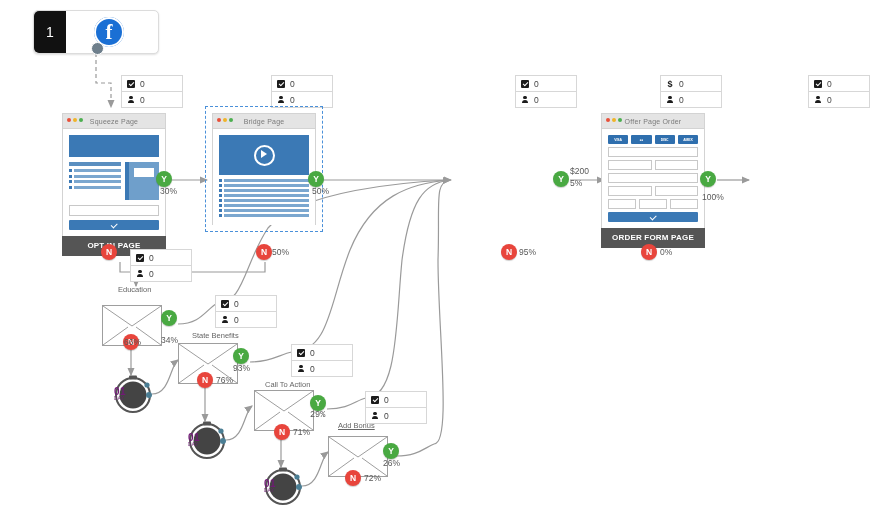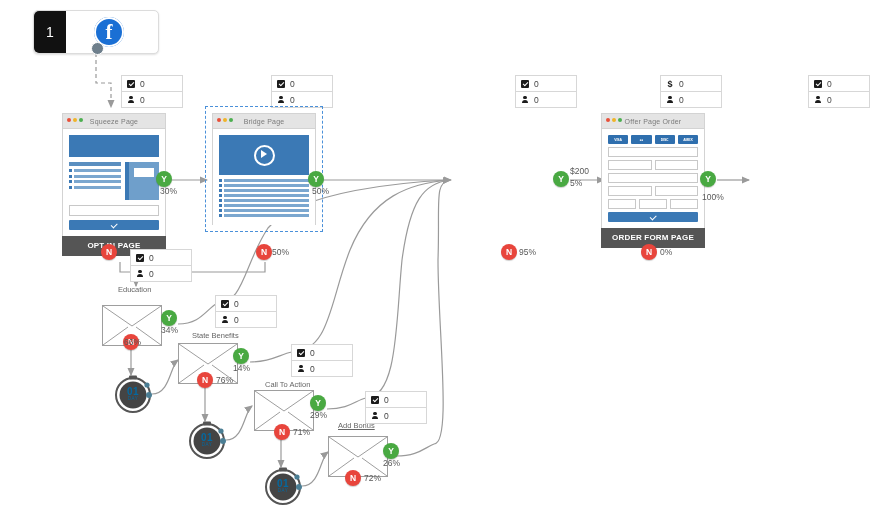--- a/index.html
+++ b/index.html
@@ -120,21 +120,21 @@
   .pct.price{color:#585858;}
 
   
   .email{
     position:absolute;width:58px;height:39px;background:#fff;border:1px solid #9e9e9e;
   }
   .email svg{position:absolute;left:0;top:0;}
 
   
   .timer{position:absolute;width:38px;height:38px;}
-  .timerlabel{position:absolute;left:0;top:0;width:38px;height:38px;display:flex;flex-direction:column;align-items:center;justify-content:center;color:#0369a1;}
+  .timerlabel{position:absolute;left:0;top:0;width:38px;height:38px;display:flex;flex-direction:column;align-items:flex-start;justify-content:center;color:#701a75;}
   .timerlabel .n{font-size:10px;font-weight:bold;line-height:9px;letter-spacing:.5px;}
   .timerlabel .d{font-size:4.5px;letter-spacing:.6px;line-height:6px;}
 
   
   .cap{position:absolute;font-size:7.5px;color:#666;white-space:nowrap;}
 </style>
 </head>
 <body>
 
 <div id="canvas">
@@ -454,47 +454,47 @@
 
   <div class="email" style="left:102px;top:305px;">
     <svg width="58" height="39">
       <line x1="0" y1="0" x2="29" y2="20" stroke="#9e9e9e" stroke-width="1"></line>
       <line x1="58" y1="0" x2="29" y2="20" stroke="#9e9e9e" stroke-width="1"></line>
       <line x1="0" y1="39" x2="25" y2="21" stroke="#9e9e9e" stroke-width="1"></line>
       <line x1="58" y1="39" x2="33" y2="21" stroke="#9e9e9e" stroke-width="1"></line>
     </svg>
   </div>
   <div class="badge y" style="left:161px;top:310px;">Y</div>
-  <div class="pct" style="left:161px;top:325px;">34%</div>
+  <div class="pct" style="left:161px;top:335px;">34%</div>
   <div class="badge n" style="left:123px;top:334px;">N</div>
   <div class="pct" style="left:124px;top:337px;">66%</div>
 
   <div class="email" style="left:178px;top:343px;">
     <svg width="58" height="39">
       <line x1="0" y1="0" x2="29" y2="20" stroke="#9e9e9e" stroke-width="1"></line>
       <line x1="58" y1="0" x2="29" y2="20" stroke="#9e9e9e" stroke-width="1"></line>
       <line x1="0" y1="39" x2="25" y2="21" stroke="#9e9e9e" stroke-width="1"></line>
       <line x1="58" y1="39" x2="33" y2="21" stroke="#9e9e9e" stroke-width="1"></line>
     </svg>
   </div>
   <div class="badge y" style="left:233px;top:348px;">Y</div>
-  <div class="pct" style="left:233px;top:363px;">14%</div>
+  <div class="pct" style="left:233px;top:363px;">93%</div>
   <div class="badge n" style="left:197px;top:372px;">N</div>
   <div class="pct" style="left:216px;top:375px;">76%</div>
 
   <div class="email" style="left:254px;top:390px;">
     <svg width="58" height="39">
       <line x1="0" y1="0" x2="29" y2="20" stroke="#9e9e9e" stroke-width="1"></line>
       <line x1="58" y1="0" x2="29" y2="20" stroke="#9e9e9e" stroke-width="1"></line>
       <line x1="0" y1="39" x2="25" y2="21" stroke="#9e9e9e" stroke-width="1"></line>
       <line x1="58" y1="39" x2="33" y2="21" stroke="#9e9e9e" stroke-width="1"></line>
     </svg>
   </div>
   <div class="badge y" style="left:310px;top:395px;">Y</div>
-  <div class="pct" style="left:310px;top:410px;">29%</div>
+  <div class="pct" style="left:310px;top:410px;font-family:Liberation Mono, monospace;">29%</div>
   <div class="badge n" style="left:274px;top:424px;">N</div>
   <div class="pct" style="left:293px;top:427px;">71%</div>
 
   <div class="email" style="left:328px;top:436px;">
     <svg width="58" height="39">
       <line x1="0" y1="0" x2="29" y2="20" stroke="#9e9e9e" stroke-width="1"></line>
       <line x1="58" y1="0" x2="29" y2="20" stroke="#9e9e9e" stroke-width="1"></line>
       <line x1="0" y1="39" x2="25" y2="21" stroke="#9e9e9e" stroke-width="1"></line>
       <line x1="58" y1="39" x2="33" y2="21" stroke="#9e9e9e" stroke-width="1"></line>
     </svg>

